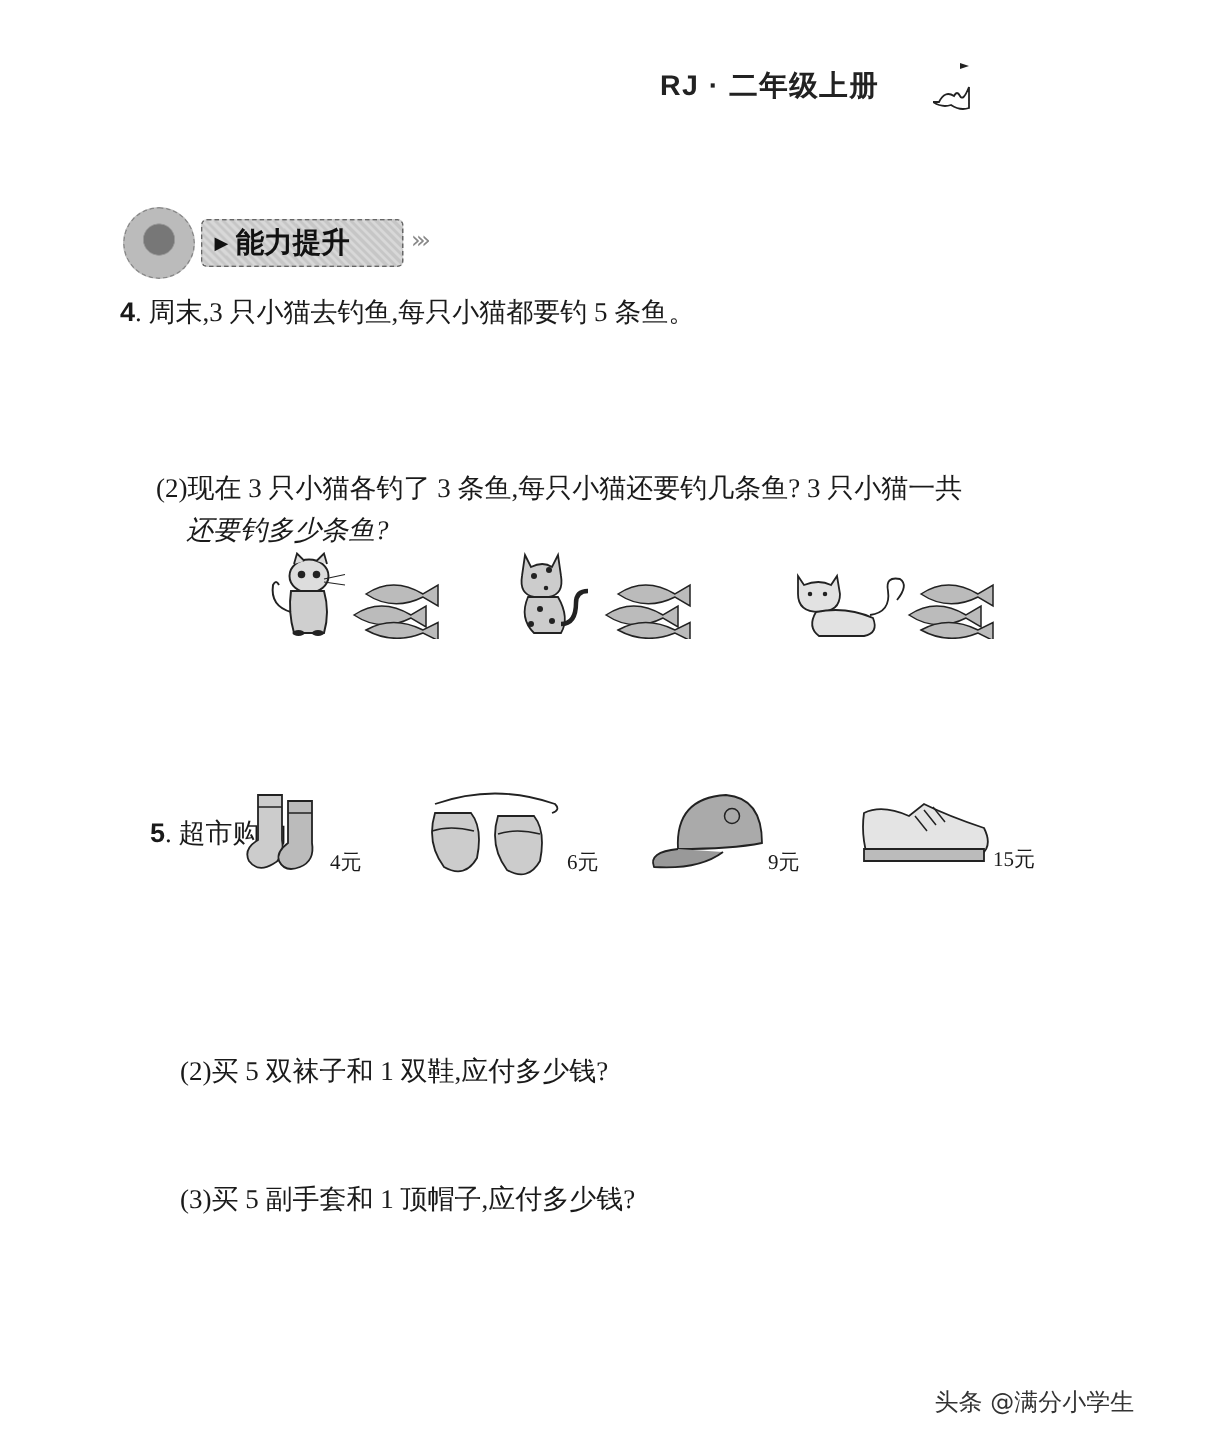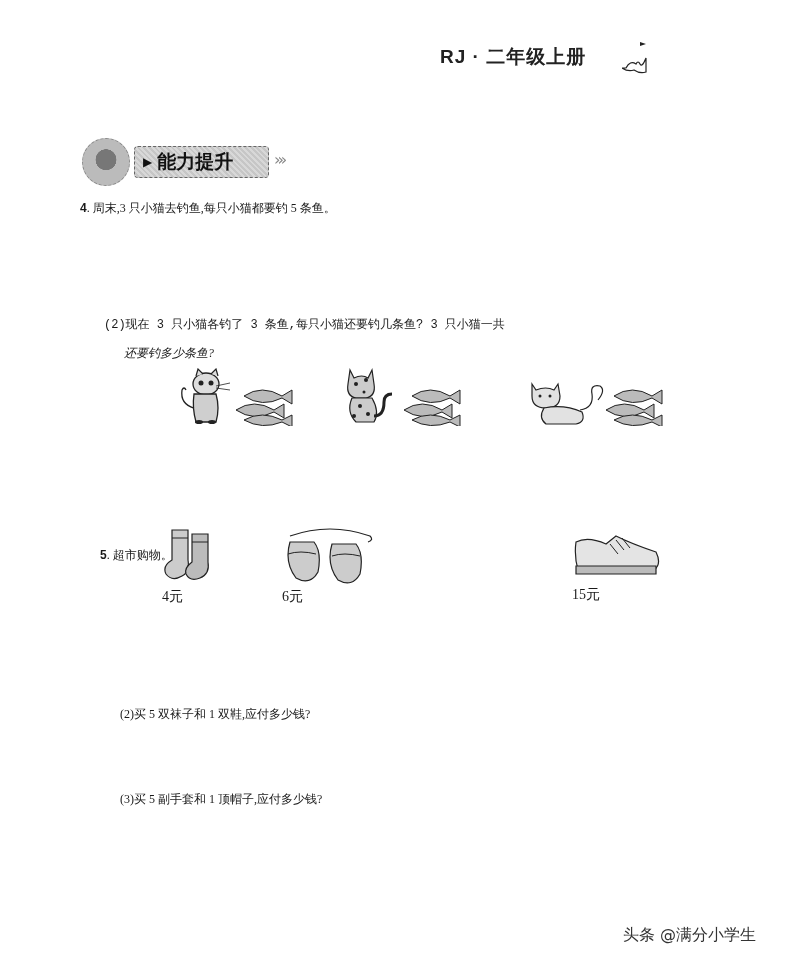--- a/index.html
+++ b/index.html
@@ -27,25 +27,25 @@
       background: repeating-linear-gradient(45deg, #d8d8d8 0 2px, #c6c6c6 2px 4px);
       display: flex; align-items: center; padding-left: 8px; box-sizing: border-box;
       font-family: "Liberation Sans", "DejaVu Sans", sans-serif; font-weight: bold; font-size: 19px; color: #111;
     }
     .banner-arrow { font-size: 12px; margin-right: 5px; }
     .banner-chevrons {
       position: absolute; left: 192px; top: 12px; font-size: 16px; color: #888;
       font-family: "DejaVu Sans", sans-serif; letter-spacing: -3px;
     }
 
-    .q { position: absolute; font-size: 12px; line-height: 26px; white-space: nowrap; }
+    .q { position: absolute; font-size: 18px; line-height: 26px; white-space: nowrap; }
     .qnum { font-weight: bold; font-family: "Liberation Sans", "DejaVu Sans", sans-serif; }
 
     .pic-row { position: absolute; display: flex; align-items: flex-end; }
-    .pic { display: flex; flex-direction: column; align-items: flex-start; }
+    .pic { display: flex; align-items: flex-end; }
     .price { font-size: 14px; margin-top: 4px; }
 
     .watermark {
       position: absolute; left: 623px; top: 925px;
       font-family: "DejaVu Sans", sans-serif; font-size: 16px; color: #333;
       text-shadow: 0 0 2px #fff, 0 0 1px #fff;
     }
   </style>
 </head>
 <body>
@@ -63,21 +63,21 @@
     <div class="banner-box">
       <span class="banner-arrow">▶</span>
       <span>能力提升</span>
     </div>
     <div class="banner-chevrons">›››</div>
   </div>
 
   <div class="q" style="left:80px; top:195px;">
     <span class="qnum">4</span><span>. 周末,3 只小猫去钓鱼,每只小猫都要钓 5 条鱼。</span>
   </div>
-  <div class="q" style="left:104px; top:312px;font-family:Liberation Mono, monospace;">(2)现在 3 只小猫各钓了 3 条鱼,每只小猫还要钓几条鱼? 3 只小猫一共</div>
+  <div class="q" style="left:104px; top:312px;">(2)现在 3 只小猫各钓了 3 条鱼,每只小猫还要钓几条鱼? 3 只小猫一共</div>
   <div class="q" style="left:124px; top:340px;font-style:italic;">还要钓多少条鱼?</div>
 
   <div class="pic-row" style="left:172px; top:364px; gap:0;">
 
     <svg width="62" height="58" viewBox="0 0 62 58">
       <ellipse cx="34" cy="16" rx="13" ry="11" fill="#ddd" stroke="#222" stroke-width="1.3"></ellipse>
       <circle cx="29" cy="15" r="2.5" fill="#222"></circle>
         <circle cx="39" cy="15" r="2.5" fill="#222"></circle>
       <path d="M24 8 l2 -7 l5 5 M39 6 l5 -5 l2 7" fill="#ddd" stroke="#222" stroke-width="1.2"></path>
       <path d="M22 26 q-2 14 2 28 h20 q4 -14 0 -28z" fill="#cfcfcf" stroke="#222" stroke-width="1.3"></path>
@@ -145,20 +145,28 @@
   </div>
   <div class="pic" style="position:absolute; left:282px; top:526px;">
     <svg width="96" height="58" viewBox="0 0 96 58">
       <path d="M8 10 q40 -14 80 0 q4 4 -2 6" fill="none" stroke="#222" stroke-width="1.2"></path>
       <path d="M8 16 q-6 20 6 36 q14 8 22 -6 q4 -20 -4 -30z" fill="#ccc" stroke="#222" stroke-width="1.2"></path>
       <path d="M50 18 q-6 20 6 36 q14 8 22 -6 q4 -20 -4 -30z" fill="#ccc" stroke="#222" stroke-width="1.2"></path>
       <path d="M6 28 q12 -4 28 0 M50 30 q12 -4 28 0" stroke="#222" stroke-width="1" fill="none"></path>
     </svg>
     <div class="price">6元</div>
   </div>
+  <div class="pic" style="position:absolute; left:432px; top:526px;">
+    <svg width="80" height="58" viewBox="0 0 80 58">
+      <path d="M20 40 q-2 -34 32 -36 q24 2 24 32 q-20 4 -56 4z" fill="#aaa" stroke="#222" stroke-width="1.2"></path>
+      <path d="M20 40 q-20 2 -16 12 q30 2 46 -10" fill="#999" stroke="#222" stroke-width="1.2"></path>
+      <circle cx="56" cy="18" r="5" fill="none" stroke="#222" stroke-width="1"></circle>
+    </svg>
+    <div class="price">9元</div>
+  </div>
   <div class="pic" style="position:absolute; left:572px; top:526px;">
     <svg width="90" height="56" viewBox="0 0 90 56">
       <path d="M4 16 q12 -6 30 2 l10 -8 q16 8 40 16 q6 12 -2 18 h-76 q-4 -14 -2 -28z" fill="#e4e4e4" stroke="#222" stroke-width="1.2"></path>
       <path d="M4 40 h80 v8 h-80z" fill="#bbb" stroke="#222" stroke-width="1.2"></path>
       <path d="M38 18 l8 10 M44 14 l8 10 M50 12 l8 10" stroke="#222" stroke-width="1"></path>
     </svg>
     <div class="price">15元</div>
   </div>
 
   <div class="q" style="left:120px; top:701px;">(2)买 5 双袜子和 1 双鞋,应付多少钱?</div>

